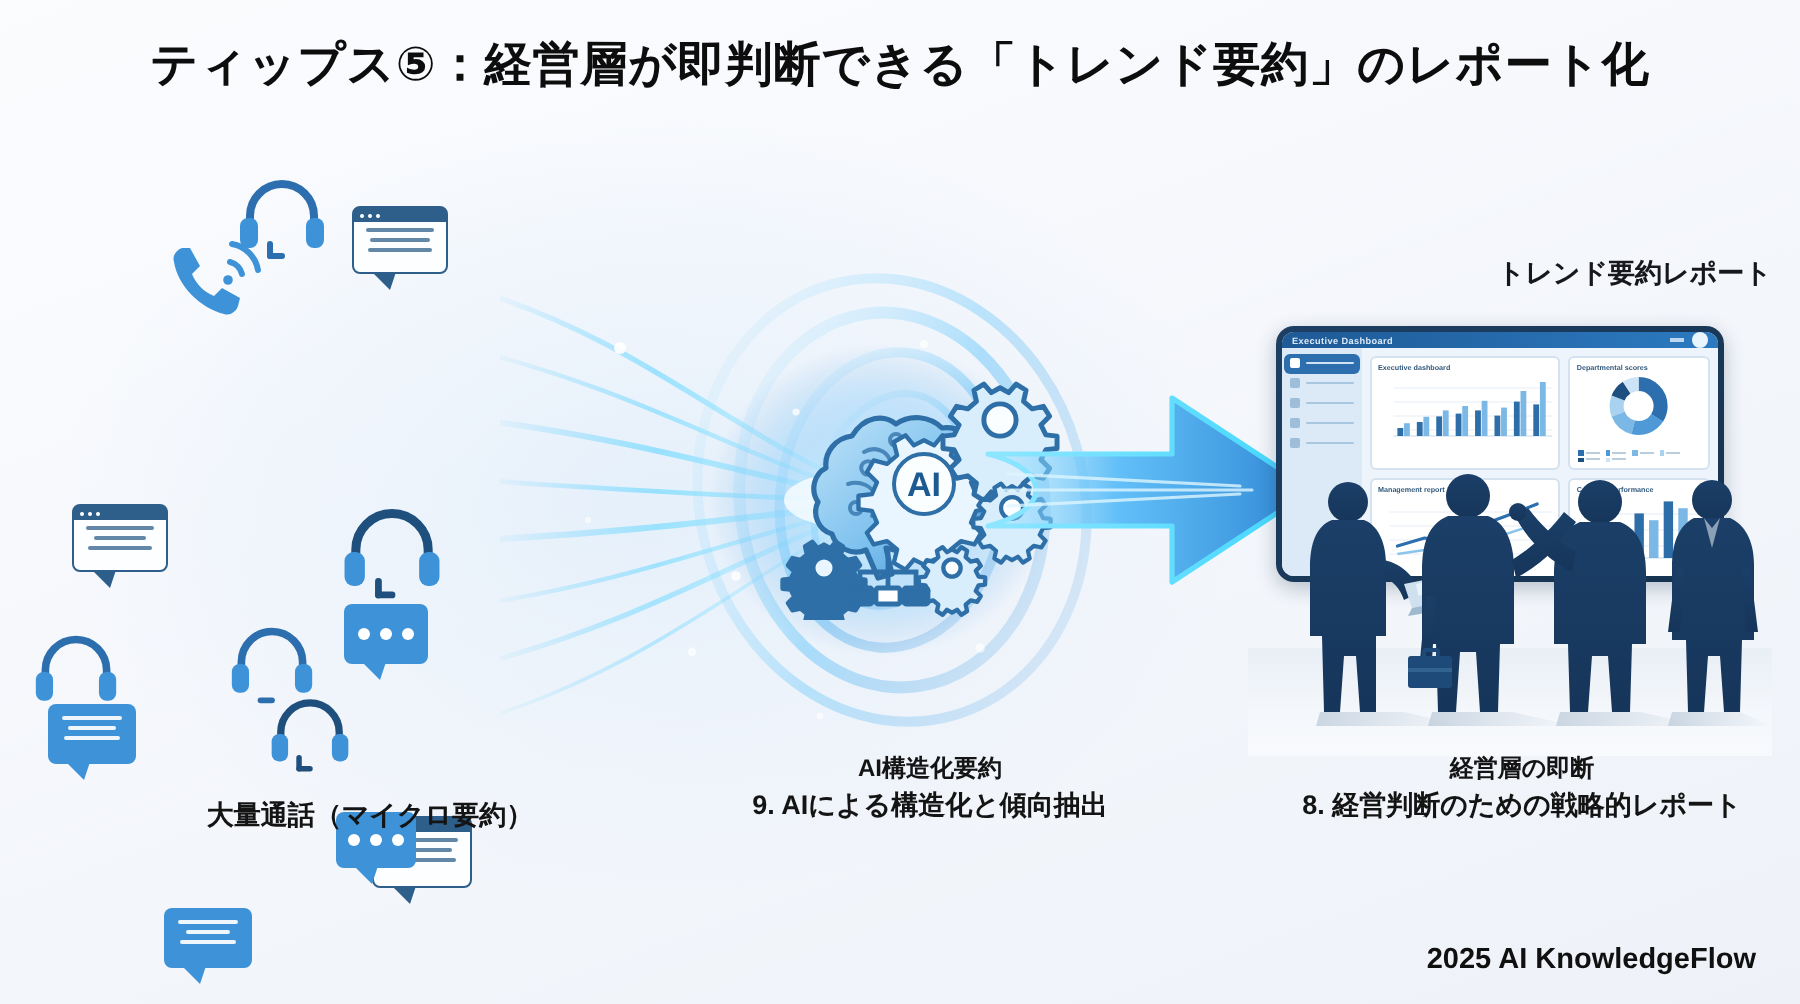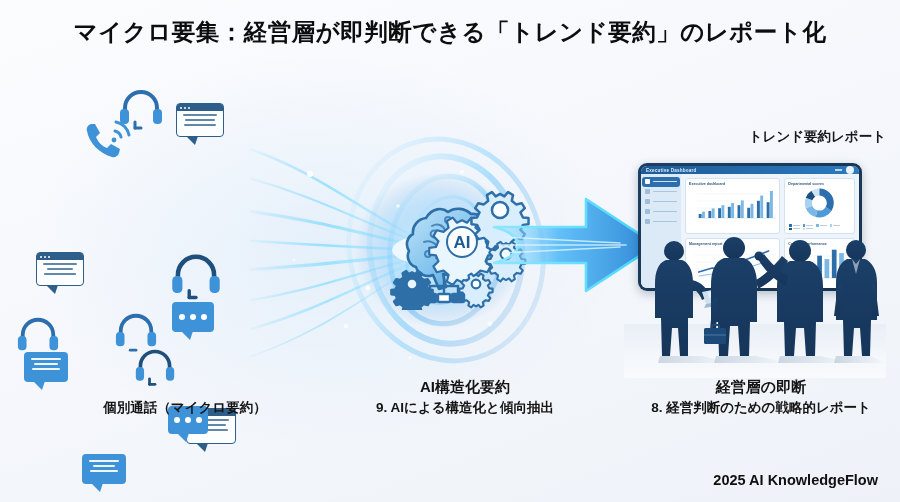--- a/index.html
+++ b/index.html
@@ -108,37 +108,37 @@
   .side .row .ln { flex: 1; height: 1.6px; background: #a9c6df; border-radius: 1px; }
   .side .row.active { background: #2d6fae; border-radius: 3px; padding: 2.5px 3px; margin: -2.5px -3px; }
   .side .row.active .sq { background: #fff; }
   .side .row.active .ln { background: #cfe3f5; }
   .panels { flex: 1; padding: 4px; display: grid; grid-template-columns: 1.35fr 1fr; grid-template-rows: 1fr 1fr; gap: 4px; }
   .card { background: #fff; border: .7px solid #d4e2ef; border-radius: 3px; padding: 3px; overflow: hidden; position: relative; }
   .card .ch { font-size: 3.6px; color: #335a7d; font-weight: bold; display: block; margin-bottom: 2px; white-space: nowrap; overflow: hidden; }
 
   
   .caption { position: absolute; text-align: center; color: #141414; font-weight: bold; line-height: 1.45; }
-  .caption .l1 { font-size: 15px; display: block; }
+  .caption .l1 { font-size: 12px; display: block; }
   .caption .l2 { font-size: 13.5px; display: block; }
   .cap-left   { left: 20px;  top: 398px; width: 330px; }
   .cap-center { left: 320px; top: 376px; width: 290px; }
   .cap-right  { left: 630px; top: 376px; width: 262px; text-align: center; }
 
   .footer {
     position: absolute; right: 22px; bottom: 14px;
     font-size: 14.5px; font-weight: bold; color: #101010;
   }
 </style>
 </head>
 <body>
 
 <div id="slide">
 
-  <div class="title">マイクロ要集：経営層が即判断できる「トレンド要約」のレポート化</div>
+  <div class="title">ティップス⑤：経営層が即判断できる「トレンド要約」のレポート化</div>
 
   <div class="icon-cloud">
 
     <div class="ic" style="left:60px; top:40px;">
       <svg width="56" height="46" viewBox="0 0 56 46">
         <path d="M9 6c-3 1-5 4-4 7 2 12 13 23 25 26 3 1 6-1 7-4l1-4-9-5-4 4c-5-2-9-6-11-11l4-4-5-9z" fill="#3e93d8"></path>
         <path d="M34 4a16 16 0 0 1 13 13" stroke="#3e93d8" stroke-width="3" fill="none" stroke-linecap="round"></path>
         <path d="M33 13a8 8 0 0 1 6 6" stroke="#3e93d8" stroke-width="3" fill="none" stroke-linecap="round"></path>
         <circle cx="32" cy="22" r="2.4" fill="#3e93d8"></circle>
       </svg>
@@ -592,21 +592,21 @@
         <circle cx="228" cy="18" r="10"></circle>
         <path d="M219 27 C211 31, 208 40, 208 52 L208 88 L215 88 L216 124 L224 124 L226 96 L232 96 L234 124 L242 124 L243 88 L249 88 L249 50 C249 38, 244 30, 237 27 Z"></path>
         <path d="M210 52 L206 84 L212 84 L214 52 Z"></path>
         <path d="M247 52 L251 84 L245 84 L243 52 Z"></path>
         <path d="M224 27 L228 42 L232 27 L228 32 Z" fill="#e9f1f8" opacity=".55"></path>
       </g>
     </svg>
   </div>
 
   <div class="caption cap-left">
-    <span class="l2">個別通話（マイクロ要約）</span>
+    <span class="l2">大量通話（マイクロ要約）</span>
   </div>
 
   <div class="caption cap-center">
     <span class="l1">AI構造化要約</span>
     <span class="l2">9. AIによる構造化と傾向抽出</span>
   </div>
 
   <div class="caption cap-right">
     <span class="l1">経営層の即断</span>
     <span class="l2">8. 経営判断のための戦略的レポート</span>

